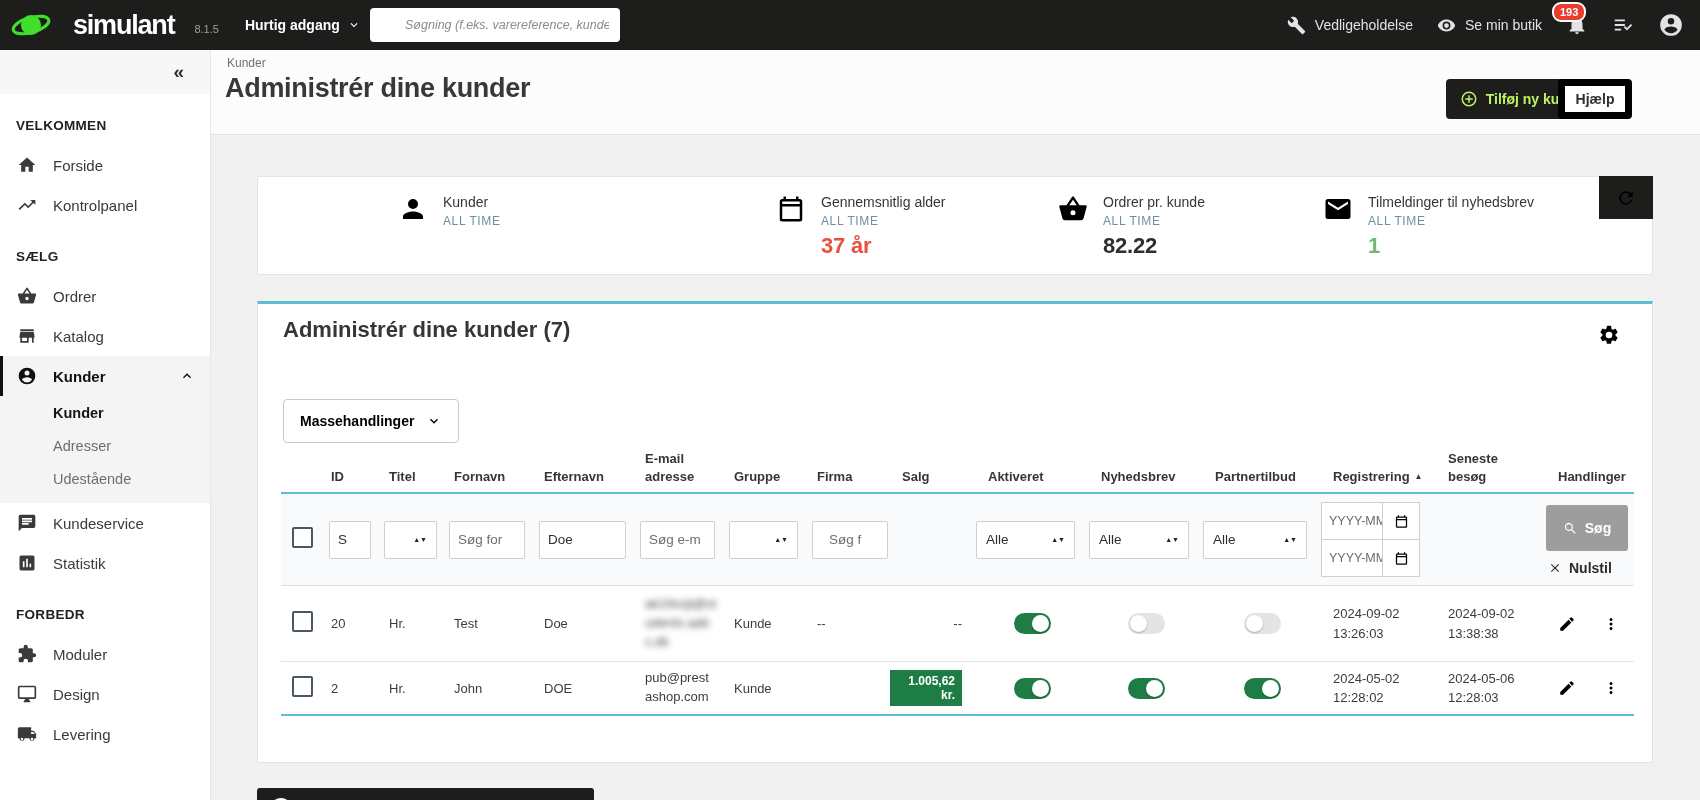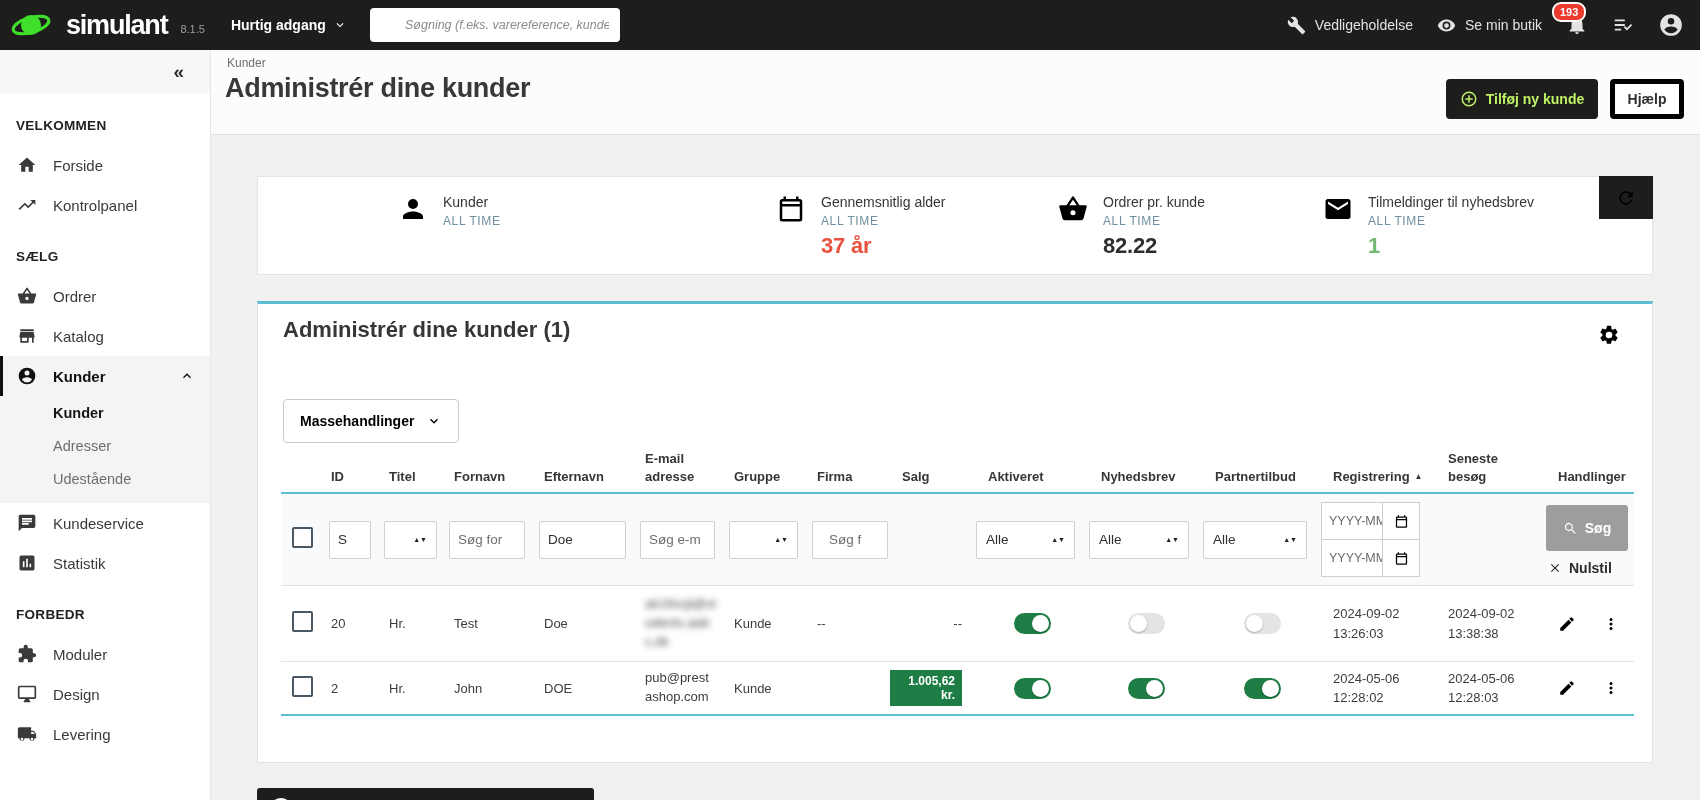--- a/index.html
+++ b/index.html
@@ -2,23 +2,23 @@
 <html style="--c-topbar: #1d1d1b; --c-accent: #5ebed1; --c-brand_green: #3fdf2c; --c-success: #1e7d45; --c-danger: #e8503f; --c-kpi: #74c4d8; --c-badge: #ec3a2e;"><head>
 <meta charset="utf-8">
 <style>
   html,body{margin:0;padding:0}
   body{width:1700px;height:800px;overflow:hidden;position:relative;background:#f1f1f1;
        font-family:"Liberation Sans",sans-serif;-webkit-font-smoothing:antialiased}
   svg{display:block}
   
   .topbar{position:absolute;left:0;top:0;width:1700px;height:50px;background:var(--c-topbar,#1d1d1b);
           display:flex;align-items:center;color:#fff;z-index:50}
-  .logo{display:flex;align-items:center;gap:14px;margin-left:10px;cursor:pointer}
+  .logo{display:flex;align-items:center;gap:21px;margin-left:10px;cursor:pointer}
   .logo-text{font-size:27px;font-weight:700;letter-spacing:-1.2px;color:#fff}
-  .version{color:#9d9d9b;font-size:11px;margin-left:13px;margin-top:7px}
+  .version{color:#9d9d9b;font-size:11px;margin-left:20px;margin-top:7px}
   .quick{margin-left:26px;font-size:14px;font-weight:700;display:flex;gap:7px;align-items:center;cursor:pointer}
   .qcaret svg{width:14px;height:14px;fill:#fff}
   .search{position:absolute;left:370px;top:8px;width:250px;height:34px;background:#fff;border-radius:4px;
           display:flex;align-items:center;padding:0 9px;gap:7px;box-sizing:border-box}
   .sic svg{width:17px;height:17px;fill:#2b2b2b}
   .search-input{border:none;outline:none;flex:1;font-size:12.5px;font-style:italic;color:#333;
                 font-family:"Liberation Sans",sans-serif;min-width:0}
   .search-input::placeholder{color:#8b8b8b}
   .top-right{position:absolute;right:16px;top:0;height:50px;display:flex;align-items:center;gap:24px;
              color:#e3e3e3;font-size:14px}
@@ -47,21 +47,21 @@
   .sitem.active{color:#161616;font-weight:700}
   
   .pagehead{position:absolute;left:210px;top:50px;right:0;height:84px;background:#fcfcfc;
             border-bottom:1px solid #e2e2e2;z-index:10}
   .crumb{position:absolute;left:17px;top:6px;font-size:12px;color:#6f6f6f}
   .ptitle{position:absolute;left:15px;top:23px;font-size:27px;font-weight:700;color:#383838;letter-spacing:-.3px}
   .add-btn{position:absolute;left:1236px;top:29px;width:152px;height:40px;background:var(--c-topbar,#1d1d1b);
            color:#bef264;font-weight:700;font-size:14px;display:flex;align-items:center;justify-content:center;
            gap:8px;border-radius:4px;cursor:pointer}
   .add-btn svg{width:18px;height:18px;fill:#fff}
-  .help-btn{position:absolute;left:1400px;top:29px;width:74px;height:40px;background:#fff;border:5px solid #000000;
+  .help-btn{position:absolute;left:1348px;top:29px;width:74px;height:40px;background:#fff;border:7px solid #000000;
             border-radius:4px;font-weight:700;font-size:14px;color:#2f2f2f;display:flex;align-items:center;
             justify-content:center;box-sizing:border-box;cursor:pointer}
   
   .kpis{position:absolute;left:257px;top:176px;width:1396px;height:99px;background:#fff;border:1px solid #e5e5e5;
         box-sizing:border-box}
   .kpi{position:absolute;top:17px;display:flex;gap:15px}
   .kpi .kicon svg{width:30px;height:30px;fill:var(--c-kpi,#74c4d8)}
   .kpi-label{font-size:14px;color:#363636}
   .kpi-period{font-size:12px;color:#6e8fa0;letter-spacing:.6px;margin-top:4px}
   .kpi-value{font-size:22px;margin-top:5px;font-weight:700;letter-spacing:-.2px}
@@ -370,21 +370,21 @@
       </span>
       <div>
         <div class="kpi-label">Tilmeldinger til nyhedsbrev</div>
         <div class="kpi-period">ALL TIME</div>
         <div class="kpi-value" style="color: rgb(114, 184, 114);">1</div>
       </div>
     </div>
   </div>
 
 <div class="panel">
-  <div class="panel-h2">Administrér dine kunder (1)</div>
+  <div class="panel-h2">Administrér dine kunder (7)</div>
   <div class="gearbtn">
     <span><svg viewBox="0 0 24 24">
           <path fill="currentColor" d="M19.14 12.94c.04-.3.06-.61.06-.94s-.02-.64-.07-.94l2.03-1.58a.5.5 0 0 0 .12-.64l-1.92-3.32a.5.5 0 0 0-.61-.22l-2.39.96c-.5-.38-1.03-.7-1.62-.94l-.36-2.54A.5.5 0 0 0 13.89 2h-3.78a.5.5 0 0 0-.49.42l-.36 2.54c-.59.24-1.13.57-1.62.94l-2.39-.96a.5.5 0 0 0-.61.22L2.72 8.84a.5.5 0 0 0 .12.64l2.03 1.58c-.05.3-.09.63-.09.94s.02.64.07.94l-2.03 1.58a.5.5 0 0 0-.12.64l1.92 3.32c.12.22.39.3.61.22l2.39-.96c.5.38 1.03.7 1.62.94l.36 2.54c.04.24.25.42.49.42h3.78c.24 0 .45-.18.49-.42l.36-2.54c.59-.24 1.13-.56 1.62-.94l2.39.96c.22.08.49 0 .61-.22l1.92-3.32a.5.5 0 0 0-.12-.64zM12 15.6a3.6 3.6 0 1 1 0-7.2 3.6 3.6 0 0 1 0 7.2z"></path>
         </svg></span>
   </div>
   <div class="bulk">
     <span>Massehandlinger</span>
     <span>
         <svg viewBox="0 0 24 24">
           <path fill="currentColor" d="M16.59 8.59 12 13.17 7.41 8.59 6 10l6 6 6-6z"></path>
@@ -553,21 +553,21 @@
           <div class="tgc">
             <span class="toggle on">
               <span class="knob"></span>
             </span>
           </div>
           <div class="tgc">
             <span class="toggle on">
               <span class="knob"></span>
             </span>
           </div>
-          <div class="td dates">2024-05-06 12:28:02</div>
+          <div class="td dates">2024-05-02 12:28:02</div>
           <div class="td dates">2024-05-06 12:28:03</div>
           <div class="acts">
             <span class="ai">
               <svg viewBox="0 0 24 24">
                 <path fill="currentColor" d="M3 17.25V21h3.75L17.81 9.94l-3.75-3.75zM20.71 7.04a1 1 0 0 0 0-1.41l-2.34-2.34a1 1 0 0 0-1.41 0l-1.83 1.83 3.75 3.75z"></path>
               </svg>
             </span>
             <span class="ai">
               <svg viewBox="0 0 24 24">
                 <path fill="currentColor" d="M12 8a2 2 0 1 0-2-2 2 2 0 0 0 2 2zm0 2a2 2 0 1 0 2 2 2 2 0 0 0-2-2zm0 6a2 2 0 1 0 2 2 2 2 0 0 0-2-2z"></path>

